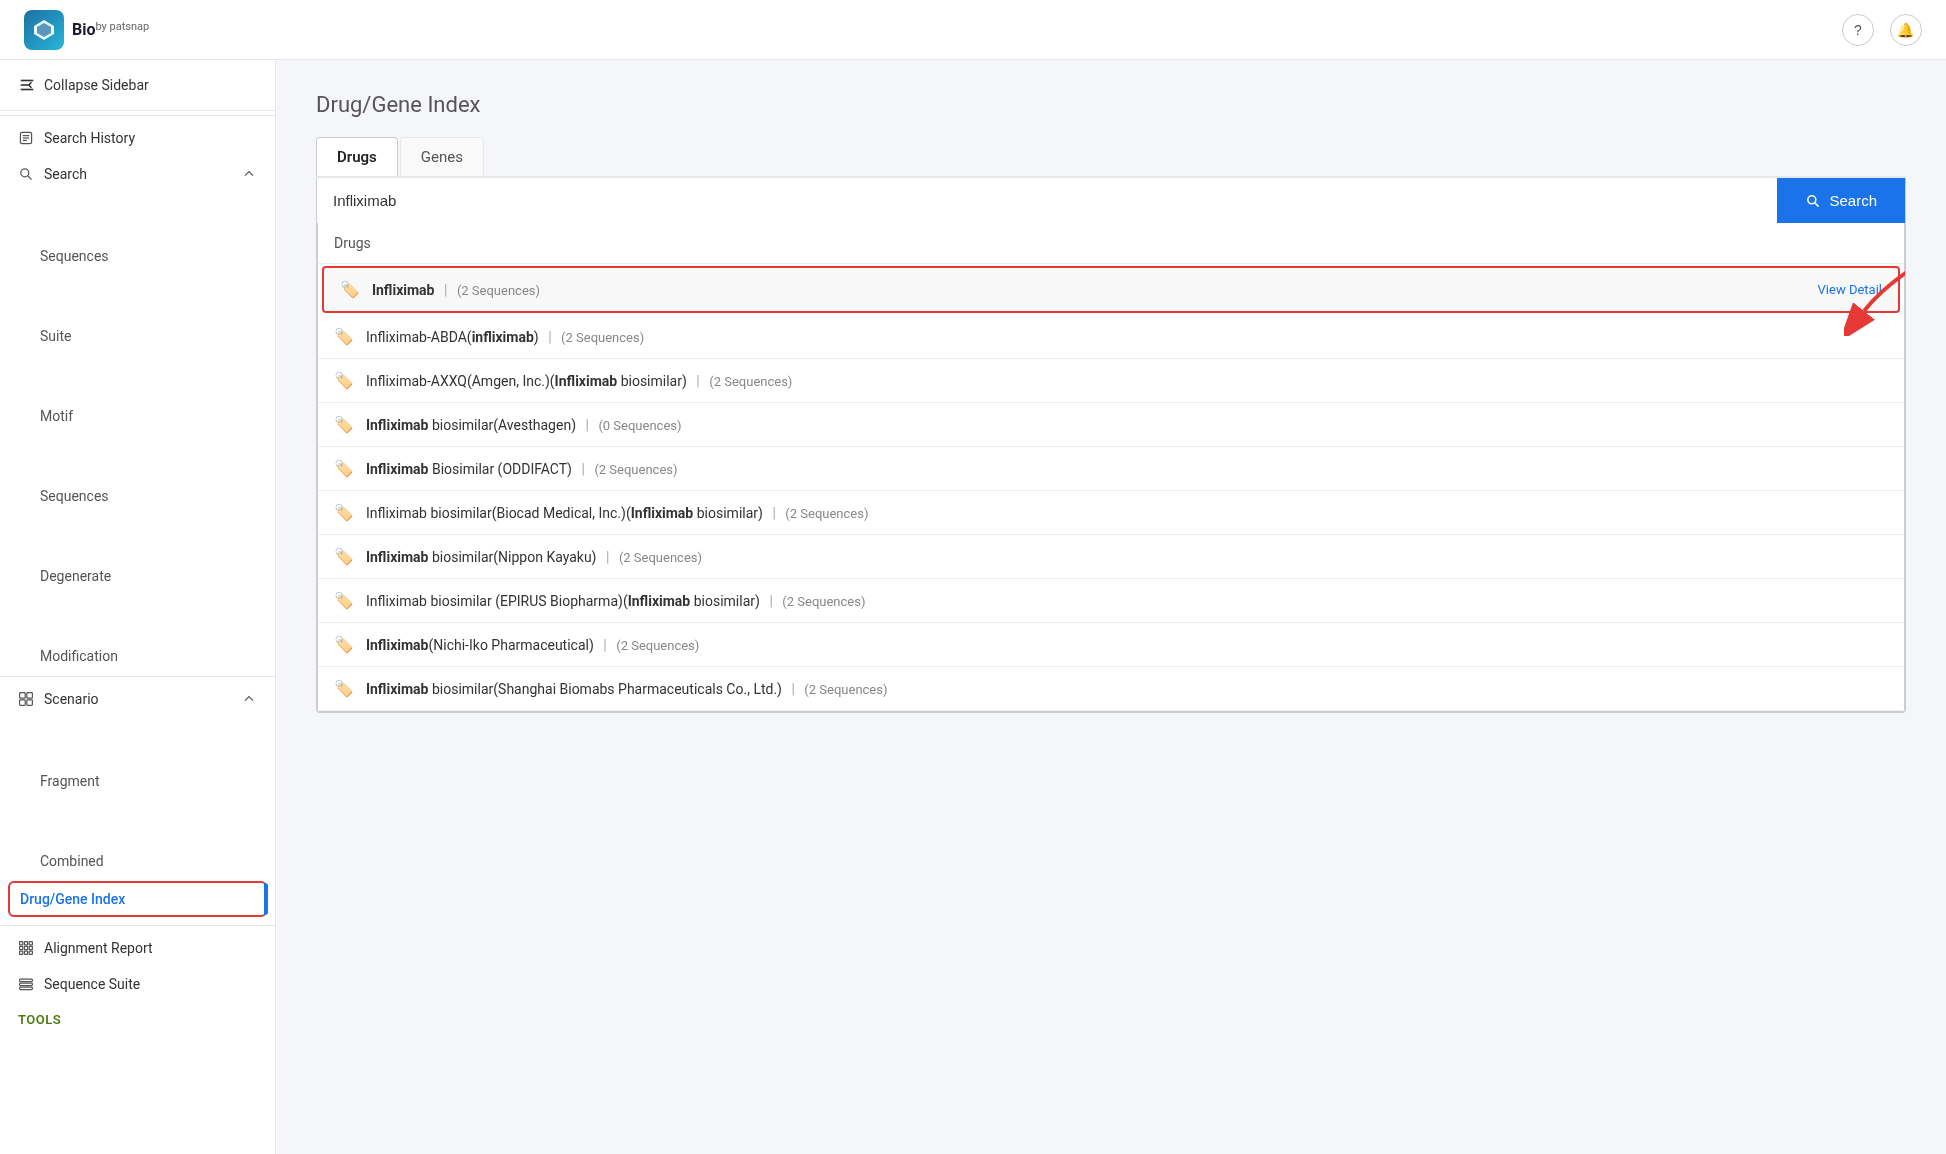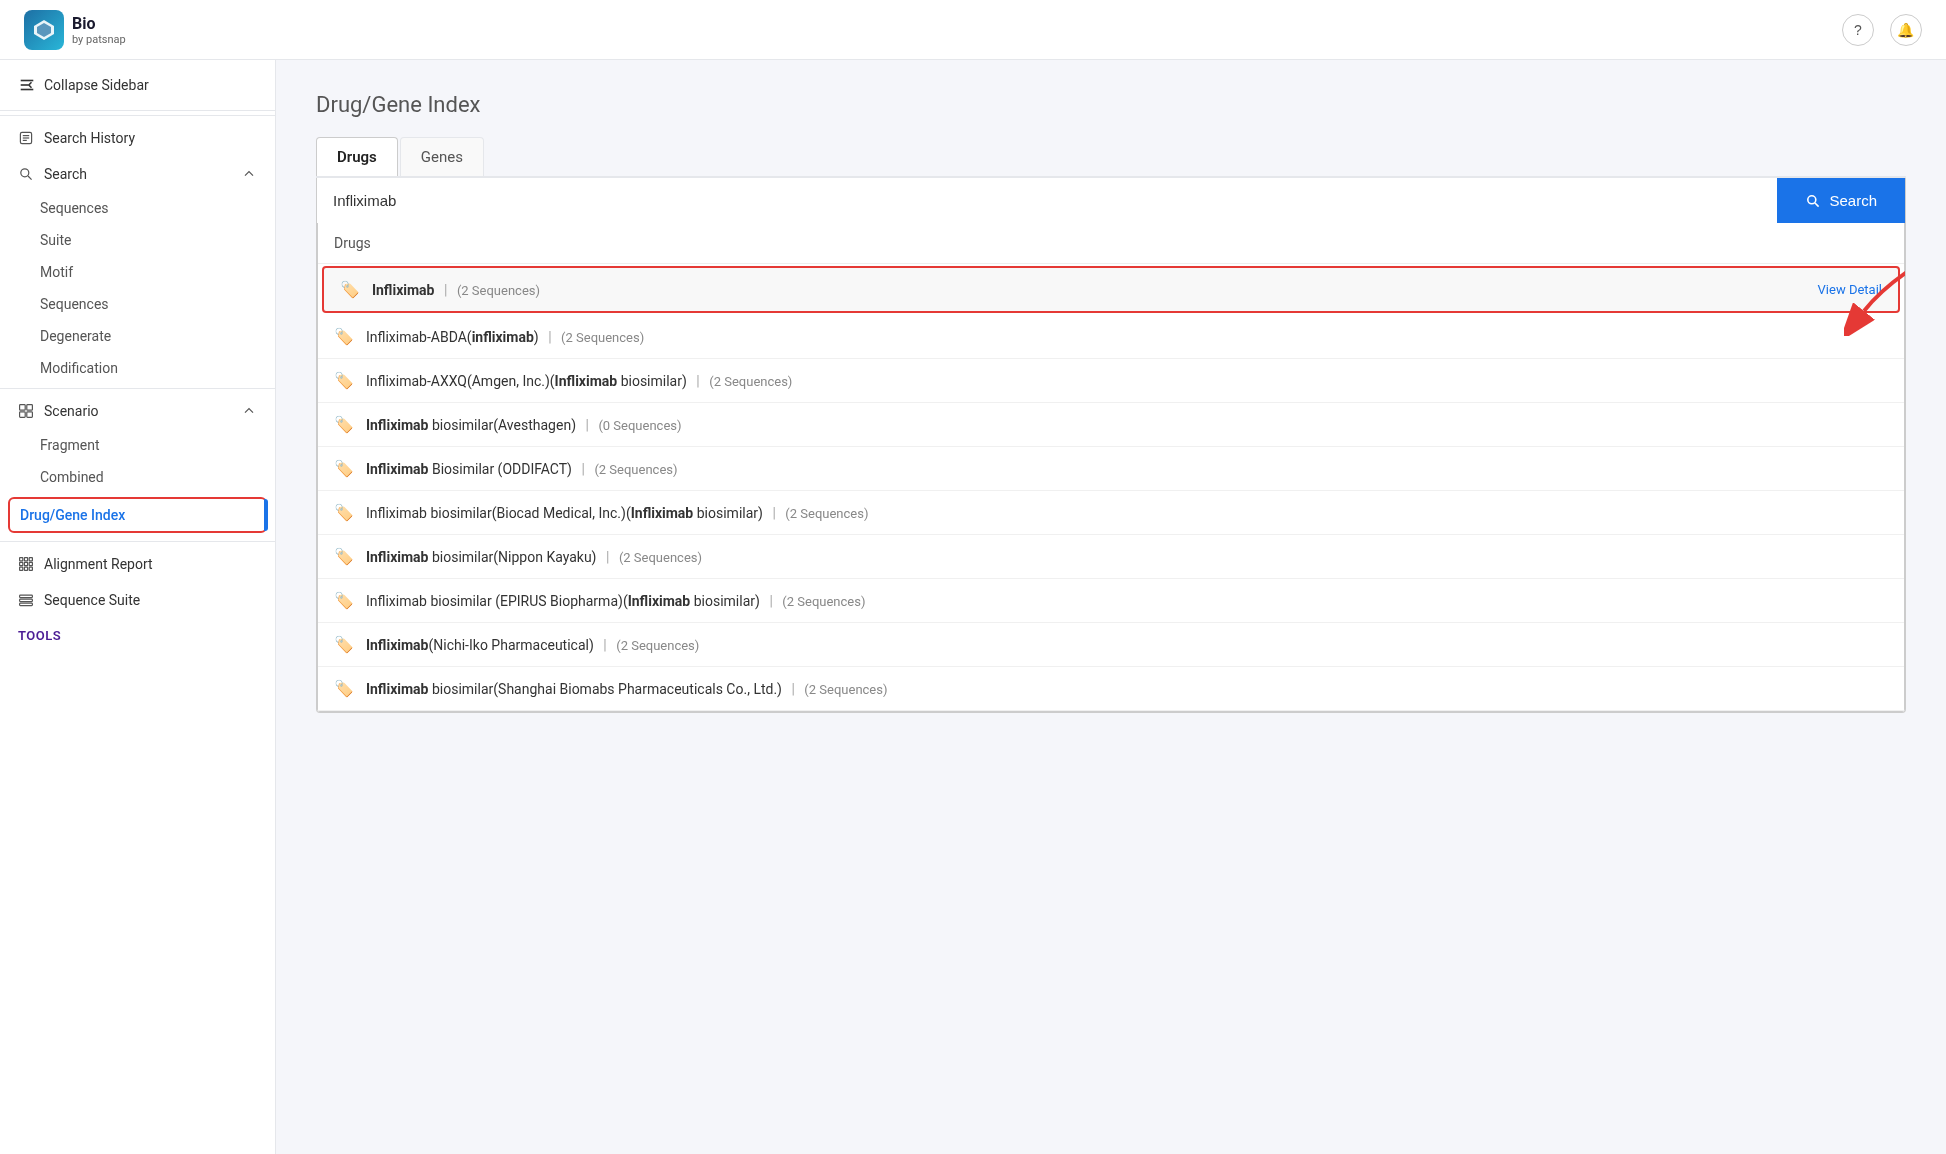--- a/index.html
+++ b/index.html
@@ -10,21 +10,21 @@
       display: flex; align-items: center; justify-content: space-between;
       background: #fff; border-bottom: 1px solid #e5e7eb;
       padding: 0 24px; height: 60px; flex-shrink: 0;
     }
     .header-logo { display: flex; align-items: center; gap: 8px; }
     .logo-icon {
       width: 40px; height: 40px; background: linear-gradient(135deg, #1d6fa4, #29b6d8);
       border-radius: 8px; display: flex; align-items: center; justify-content: center;
       color: white; font-weight: bold; font-size: 14px;
     }
-    .logo-text { display: flex; flex-direction: column; }
+    .logo-text { display: flex; flex-direction: row; }
     .logo-title { font-weight: 700; font-size: 16px; color: #1a1a2e; }
     .logo-sub { font-size: 11px; color: #666; }
     .header-icons { display: flex; gap: 16px; align-items: center; }
     .header-icon-btn {
       width: 32px; height: 32px; border-radius: 50%; border: 1.5px solid #ccc;
       display: flex; align-items: center; justify-content: center;
       cursor: pointer; background: transparent; color: #555; font-size: 14px;
     }
 
     
@@ -42,21 +42,21 @@
     .sidebar-collapse svg { width: 18px; height: 18px; }
     .sidebar-item {
       display: flex; align-items: flex-start; gap: 10px; padding: 10px 18px;
       cursor: pointer; color: #333; font-size: 14px; transition: background 0.15s;
     }
     .sidebar-item svg { width: 16px; height: 16px; flex-shrink: 0; }
     .sidebar-item .chevron { margin-left: auto; }
 
     .sidebar-sub-item {
       display: flex; align-items: center; padding: 8px 18px 8px 40px;
-      cursor: pointer; color: #555; font-size: 14px;
+      cursor: pointer; color: #555; font-size: 14px; margin-top: 48px;
     }
 
     .sidebar-divider { height: 1px; background: #e5e7eb; margin: 4px 0; }
 
     
     .main { flex: 1; padding: 32px 40px; overflow-y: auto; background: #f5f6fa; }
 
     .page-title { font-size: 22px; font-weight: 400; color: #555; margin-bottom: 20px; }
 
     
@@ -95,21 +95,21 @@
     .result-item.highlighted-item {
       background: #f8f8f8; border: 2px solid #e53935; border-radius: 4px; margin: 2px 4px;
     }
     .result-icon { color: #888; margin-right: 12px; font-size: 16px; }
     .result-text { flex: 1; font-size: 14px; color: #333; }
     .result-text strong { font-weight: 700; }
     .result-sep { color: #aaa; margin: 0 6px; }
     .result-count { color: #888; font-size: 13px; }
     .view-detail { color: #1a73e8; font-size: 13px; text-decoration: none; cursor: pointer; flex-shrink: 0; }
 
-    .tools-label { padding: 10px 18px; font-size: 13px; color: #4c1d95; font-weight: 600; text-transform: uppercase; letter-spacing: 0.5px; }
+    .tools-label { padding: 10px 18px; font-size: 13px; color: #4d7c0f; font-weight: 600; text-transform: uppercase; letter-spacing: 0.5px; }
   </style>
 </head>
 <body>
 
 <div class="header">
   <div class="header-logo">
     <div class="logo-icon">
       <svg width="24" height="24" viewBox="0 0 24 24" fill="none">
         <polygon points="12,2 22,8 22,16 12,22 2,16 2,8" fill="white" opacity="0.9"></polygon>
         <polygon points="12,5 19,9 19,15 12,19 5,15 5,9" fill="#1d6fa4" opacity="0.7"></polygon>

